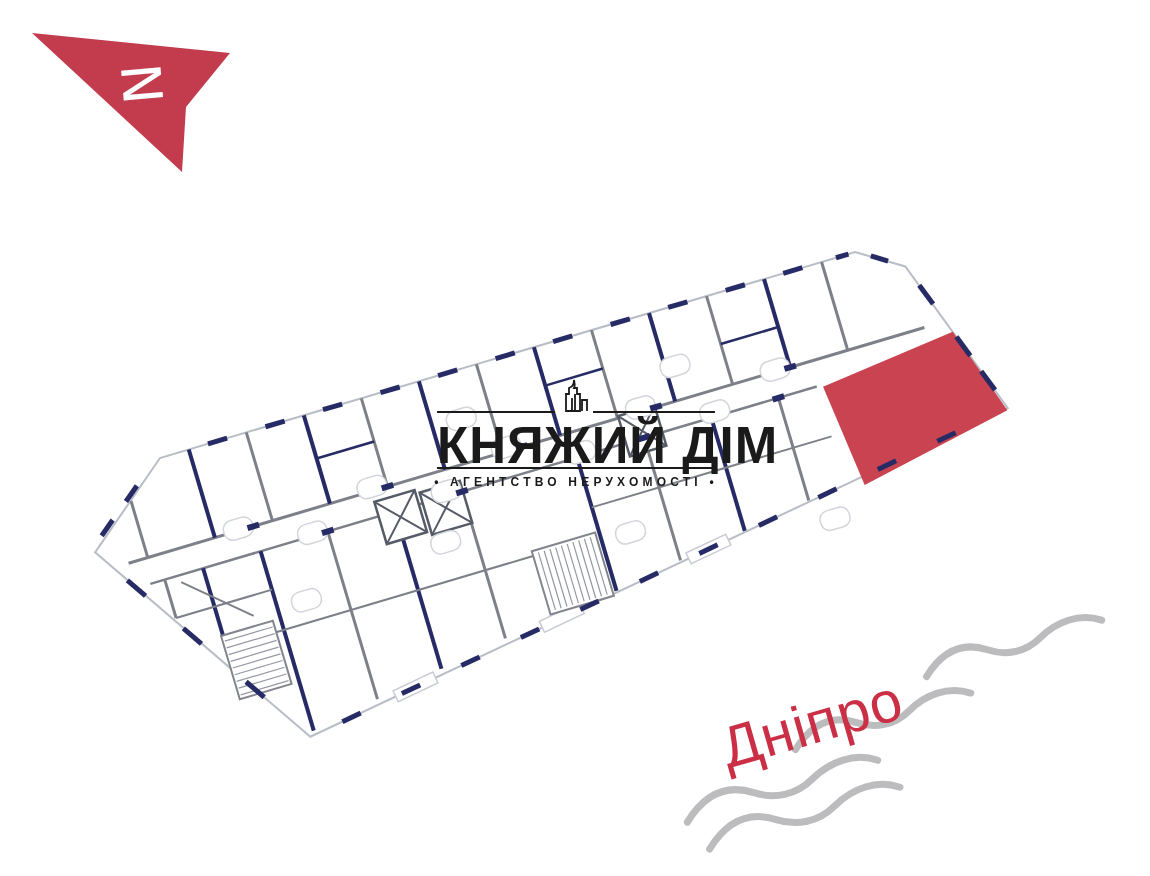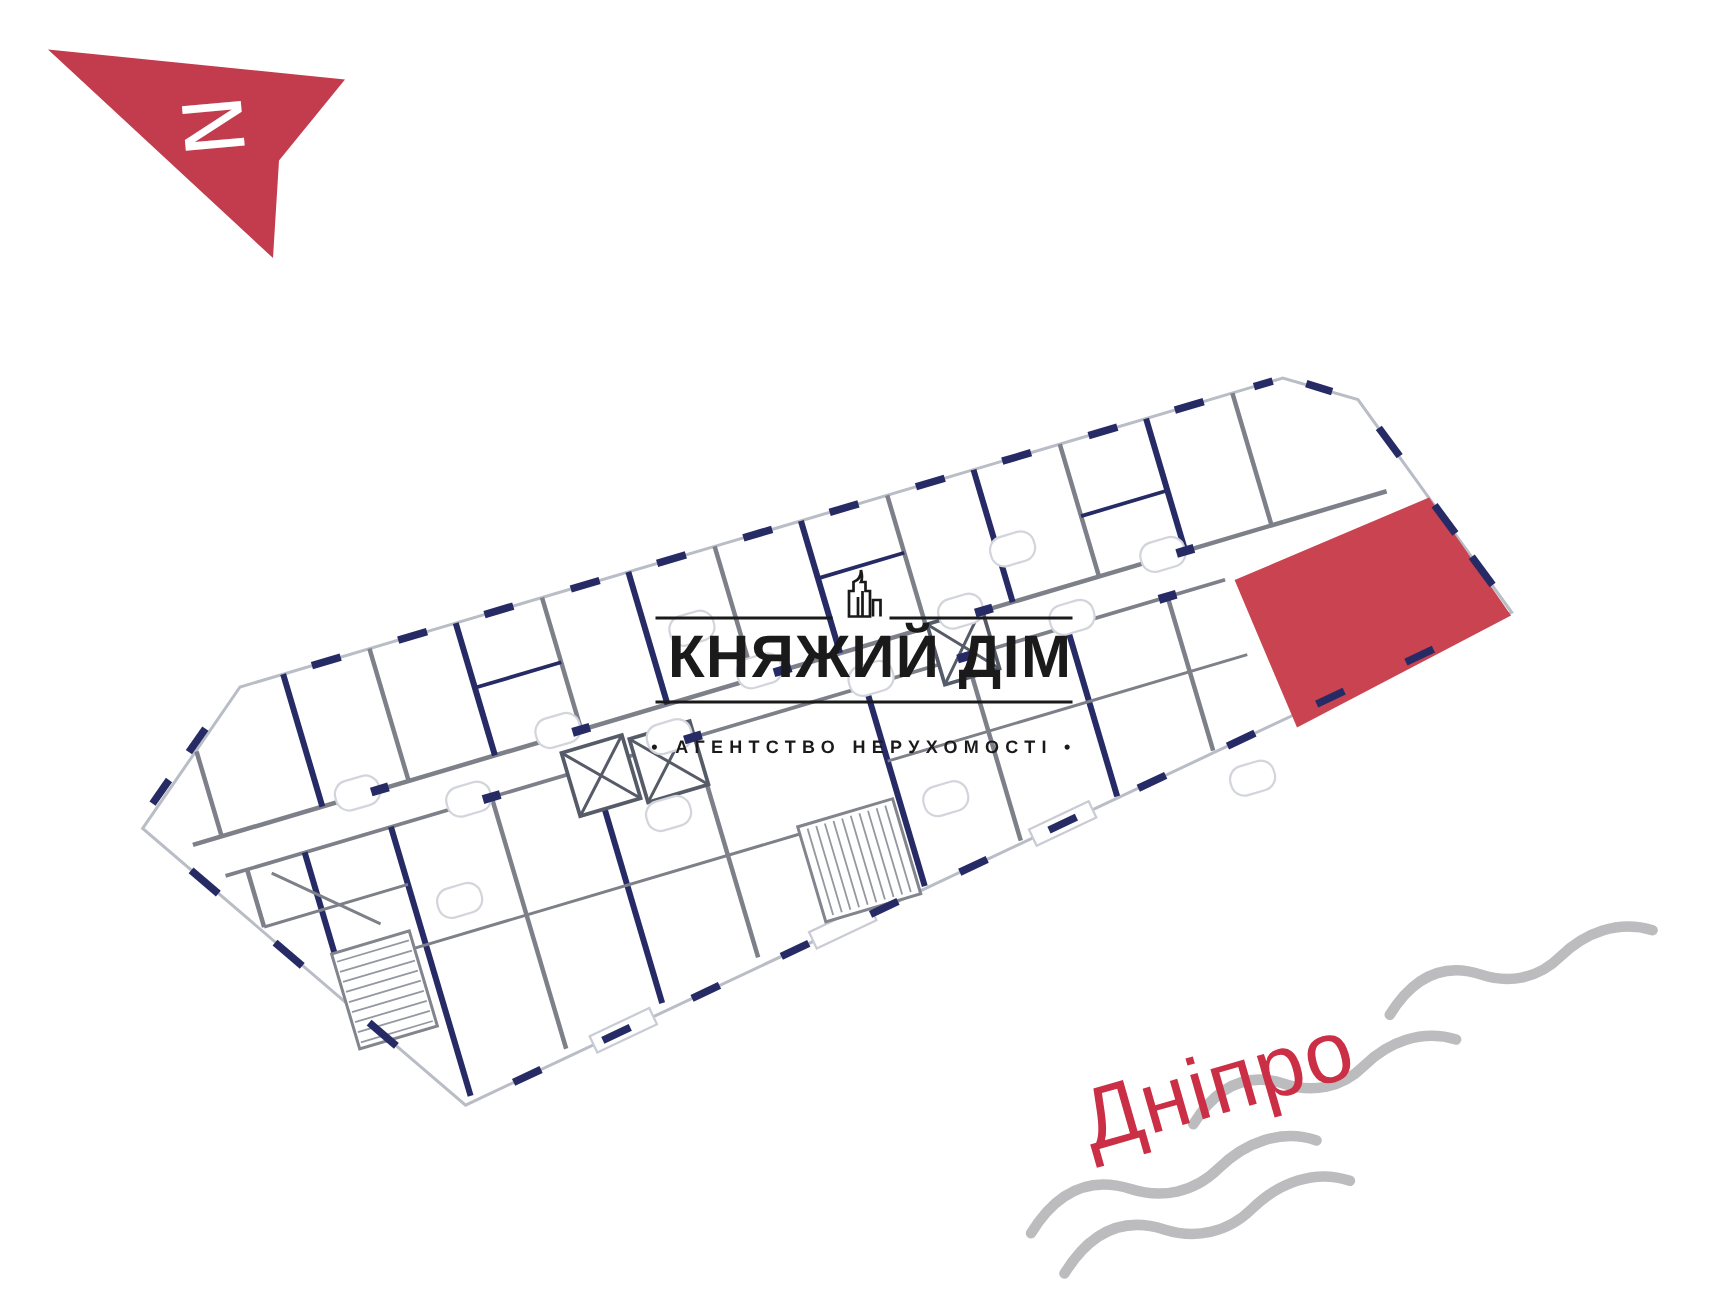--- a/index.html
+++ b/index.html
@@ -9,25 +9,25 @@
   }
   html,body{margin:0;padding:0;background:#fff;}
   #stage{position:relative;width:1150px;height:876px;background:#fff;overflow:hidden;
          font-family:"Liberation Sans",sans-serif;}
   #plan-svg{position:absolute;left:0;top:0;}
   .navy{stroke:var(--wall-navy);}
   .gray{stroke:var(--wall-gray);}
   
   #logo{position:absolute;left:437px;top:378px;width:278px;color:var(--logo-ink);}
   #logo .rule{position:absolute;background:var(--logo-ink);height:2px;}
-  #logo-title{position:absolute;left:0;top:38px;width:278px;text-align:right;
-    font-size:40px;font-weight:700;letter-spacing:1px;white-space:nowrap;color:var(--logo-ink);}
+  #logo-title{position:absolute;left:0;top:38px;width:278px;text-align:left;
+    font-size:51px;font-weight:700;letter-spacing:1px;white-space:nowrap;color:var(--logo-ink);}
   #logo-underline{left:0;top:89px;width:278px;}
   #logo-subtitle{position:absolute;left:-6px;top:97px;width:290px;text-align:center;
-    font-size:12px;font-weight:700;letter-spacing:4.2px;white-space:nowrap;color:var(--logo-ink);margin-top:16px;}
+    font-size:12px;font-weight:700;letter-spacing:4.2px;white-space:nowrap;color:var(--logo-ink);}
   #river-label{position:absolute;left:720px;top:686px;width:210px;height:80px;
     font-size:58px;font-weight:400;color:var(--river-label);
     transform:rotate(-16deg);transform-origin:50% 50%;letter-spacing:1px;}
 </style>
 </head>
 <body>
 
 <div id="stage">
 
 <svg id="plan-svg" width="1150" height="876" viewBox="0 0 1150 876">

